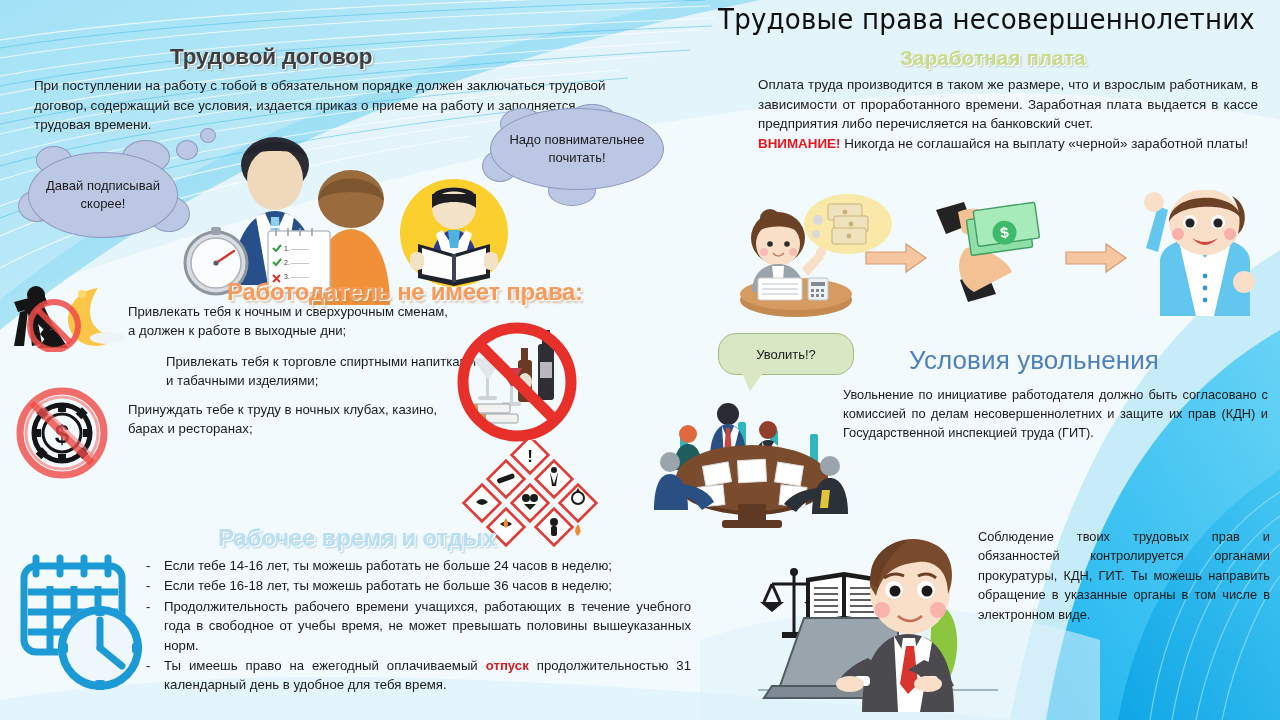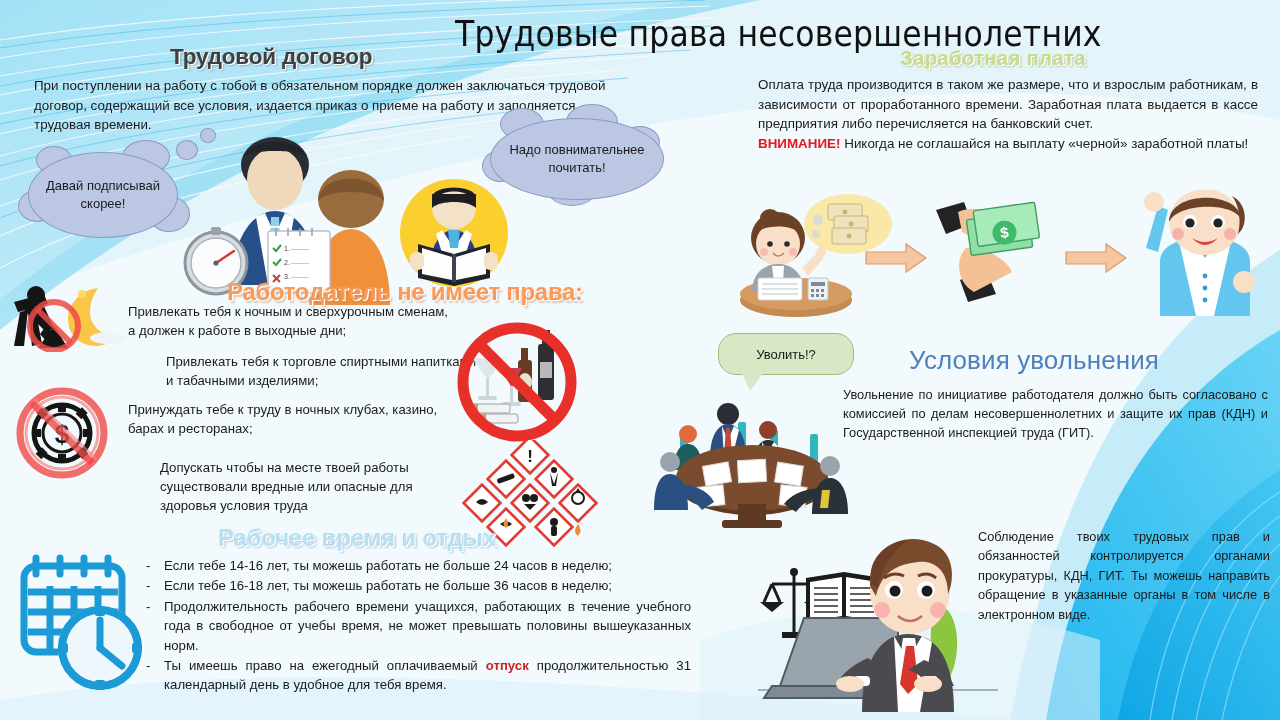--- a/index.html
+++ b/index.html
@@ -19,24 +19,25 @@
 
   
   .blk{position:absolute;}
   .body-txt{
     font-size:13.4px;line-height:1.47;color:#1b1b1b;
   }
   .just{text-align:justify;text-justify:inter-word;}
 
   
   .h-main{
-    position:absolute;left:455px;top:14px;width:800px;
-    font-size:35px;color:#111;letter-spacing:.2px;
+    position:absolute;left:455px;top:2px;width:800px;
+    font-size:29px;color:#111;letter-spacing:.2px;
     font-family:"DejaVu Sans Condensed","Liberation Sans",sans-serif;
     white-space:nowrap;
+    text-align:right;
   }
   .h-contract{
     position:absolute;left:170px;top:44px;width:300px;
     font-size:22.5px;font-weight:bold;color:#3f3f3f;
     text-shadow:1.4px 1.4px 0 #ffffff, 2.4px 2.4px 2px rgba(120,120,120,.45);
     letter-spacing:-.2px;white-space:nowrap;
   }
   .h-salary{
     position:absolute;left:900px;top:46px;
     font-size:20.5px;font-weight:bold;
@@ -88,21 +89,21 @@
   #worktime-list .dash{width:8px;flex:none;}
   #worktime-list .li-txt{flex:1;}
 
   
   .thought{
     position:absolute;
     background:#bcc7e4;border:1.2px solid #8d9ac0;border-radius:50%;
     color:#1b1b1b;text-align:center;display:flex;align-items:center;justify-content:center;
   }
   #bubble-sign{left:28px;top:152px;width:150px;height:86px;font-size:13px;line-height:1.42;padding:0 8px;box-sizing:border-box;}
-  #bubble-read{left:490px;top:118px;width:174px;height:82px;font-size:13px;line-height:1.42;padding:0 10px;box-sizing:border-box;}
+  #bubble-read{left:490px;top:108px;width:174px;height:82px;font-size:13px;line-height:1.42;padding:0 10px;box-sizing:border-box;}
   .lobe{position:absolute;background:#bcc7e4;border:1.2px solid #8d9ac0;border-radius:50%;}
   .bub-tail{position:absolute;background:#bcc7e4;border:1.2px solid #8d9ac0;border-radius:50%;}
 
   #bubble-fire{
     position:absolute;left:718px;top:333px;width:134px;height:40px;
     background:#d8e8c4;border:1.2px solid #9fbb7e;border-radius:18px;
     display:flex;align-items:center;justify-content:center;
     font-size:13px;color:#1b1b1b;
   }
   #bubble-fire-tail{
@@ -361,21 +362,20 @@
           <circle cx="61" cy="98" r="2.4"></circle>
           <circle cx="61" cy="110" r="2.4"></circle>
         </g>
     </g>
   </svg>
 
   <div class="h-employer">Работодатель не имеет права:</div>
   <div class="prohib" id="prohib-1">Привлекать тебя к ночным и сверхурочным сменам, а должен к работе в выходные дни;</div>
   <div class="prohib" id="prohib-2">Привлекать тебя к торговле спиртными напитками и табачными изделиями;</div>
   <div class="prohib" id="prohib-3">Принуждать тебе к труду в ночных клубах, казино, барах и ресторанах;</div>
-  <div class="prohib" id="prohib-4">Допускать чтобы на месте твоей работы существовали вредные или опасные для здоровья условия труда</div>
 
   <svg class="ill" style="left:2px;top:282px;" width="126" height="70" viewBox="0 0 126 70">
     <path d="M96,6 C78,8 66,22 66,38 C66,52 78,64 94,64 C102,64 110,60 114,54 C100,54 88,44 88,30 C88,20 92,12 96,6 Z" fill="#fbc547"></path>
     <circle cx="80" cy="12" r="4" fill="#fbd96b"></circle>
     <ellipse cx="106" cy="56" rx="18" ry="6" fill="#eef5f9"></ellipse>
 
     <circle cx="34" cy="13" r="9" fill="#151515"></circle>
     <path d="M12,20 L42,12 L46,22 L16,30 Z" fill="#151515"></path>
     <path d="M20,26 L40,20 L52,46 L44,50 Z" fill="#151515"></path>
     <path d="M18,30 L26,28 L22,64 L12,64 Z" fill="#151515"></path>

